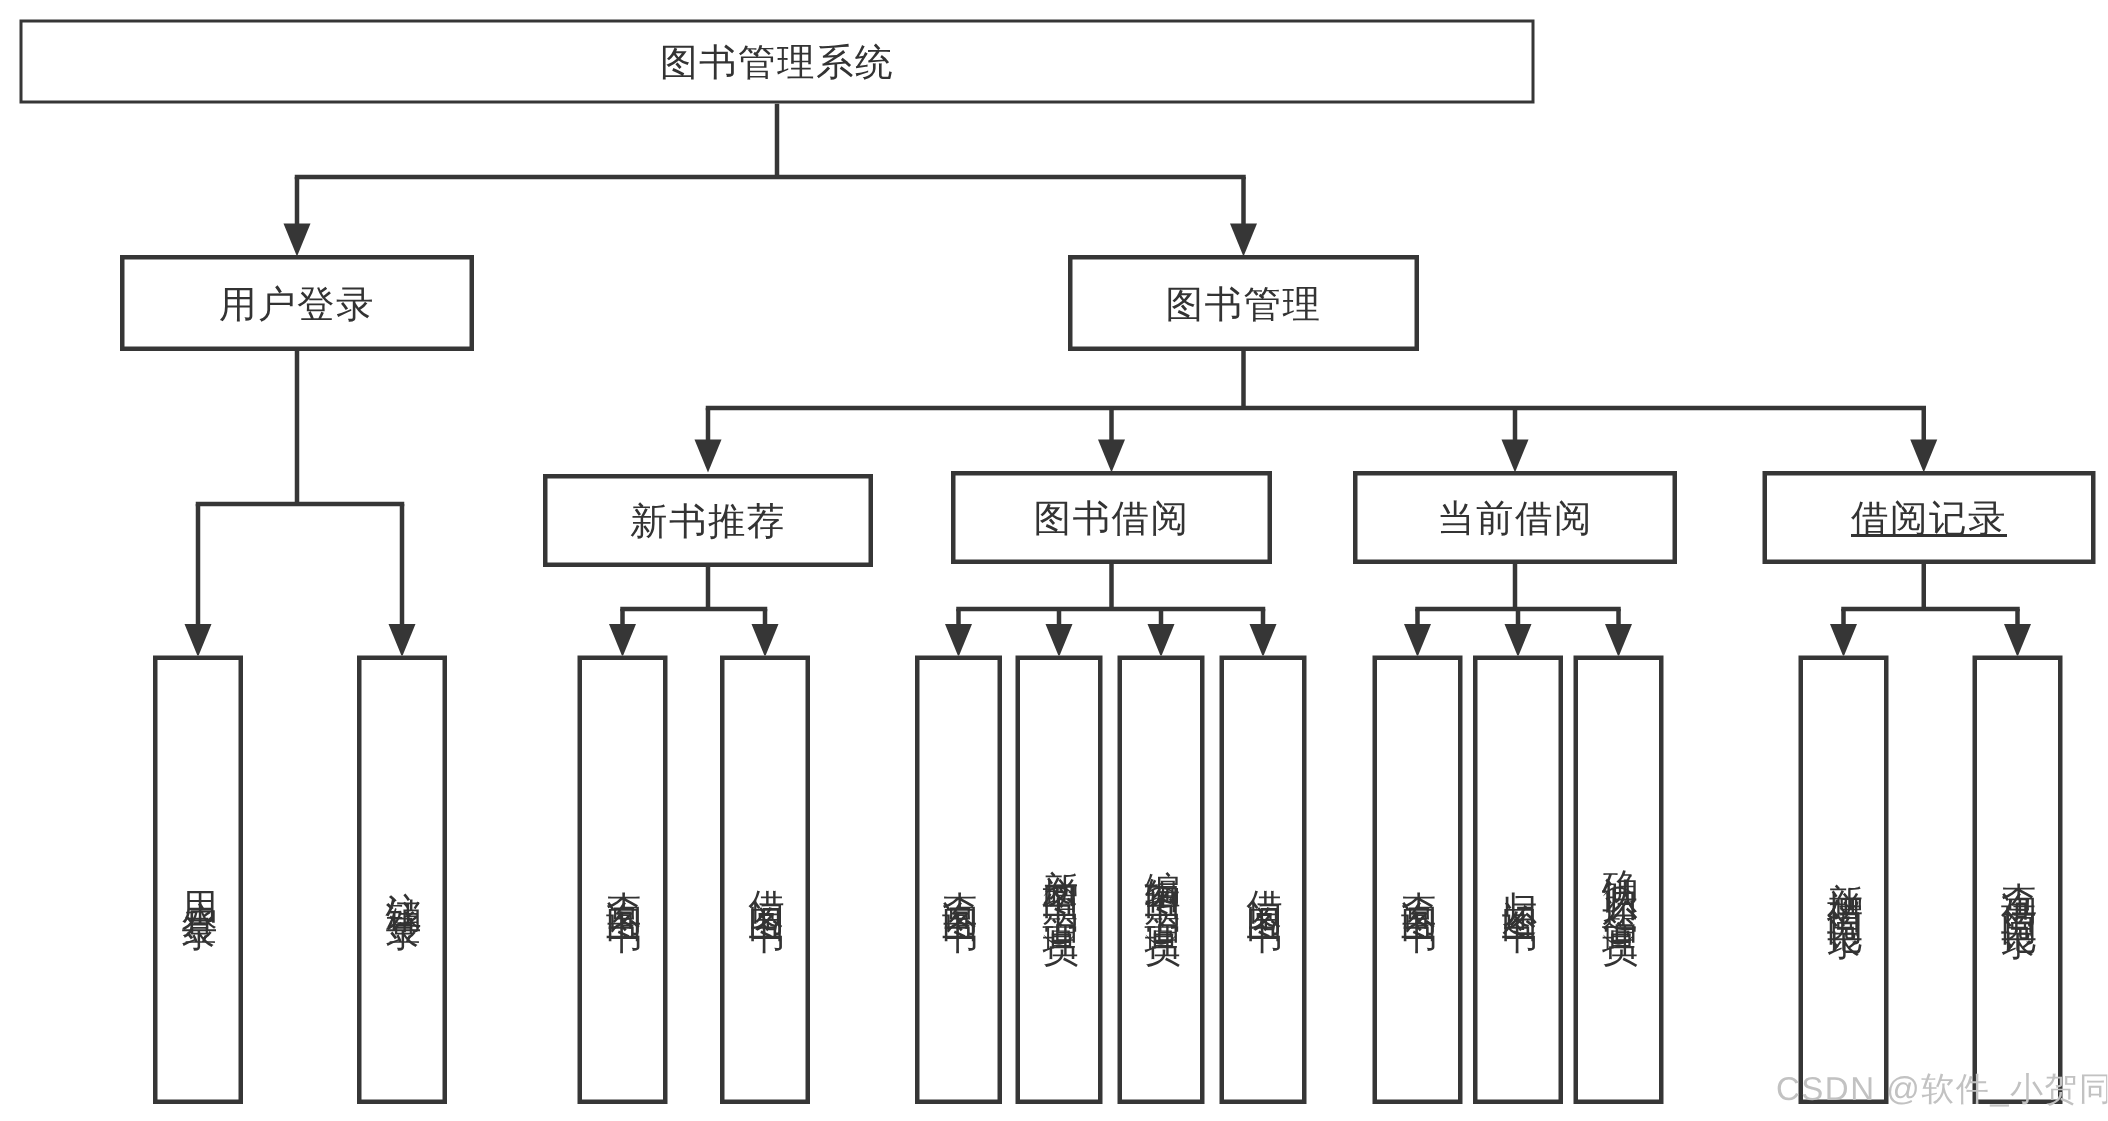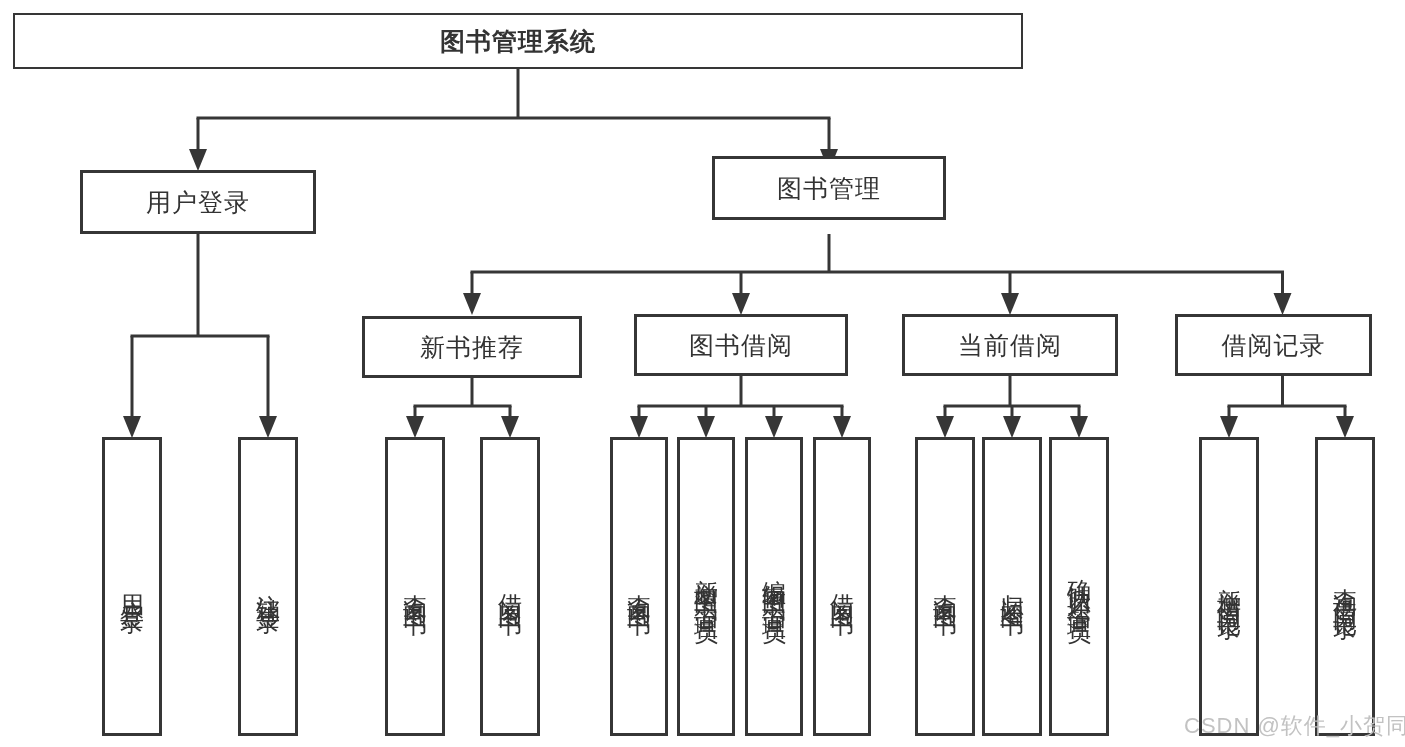--- a/index.html
+++ b/index.html
@@ -25,21 +25,20 @@
     box-sizing: border-box;
     border: 3px solid #363636;
     background: #ffffff;
     display: flex;
     align-items: center;
     justify-content: center;
     color: #333333;
   }
   .node.root {
     border-width: 2px;
-    font-weight: bold;
   }
   .node .lbl {
     white-space: nowrap;
   }
   .node.horizontal .lbl {
     font-size: 25px;
     letter-spacing: 1px;
   }
   .node.vertical .lbl {
     writing-mode: vertical-rl;
@@ -115,33 +114,33 @@
       <line x1="1345" y1="406" x2="1345" y2="417" stroke="#363636" stroke-width="3"></line>
       <polygon points="1336,416 1354,416 1345,438" fill="#363636"></polygon>
     </svg>
   <div id="nodes">
       <div class="node horizontal root" style="left: 13px; top: 13px; width: 1010px; height: 56px;">
         <span class="lbl">图书管理系统</span>
       </div>
       <div class="node horizontal" style="left: 80px; top: 170px; width: 236px; height: 64px;">
         <span class="lbl">用户登录</span>
       </div>
-      <div class="node horizontal" style="left: 712px; top: 156px; width: 234px; height: 64px;">
+      <div class="node horizontal" style="left: 712px; top: 170px; width: 234px; height: 64px;">
         <span class="lbl">图书管理</span>
       </div>
       <div class="node horizontal" style="left: 362px; top: 316px; width: 220px; height: 62px;">
         <span class="lbl">新书推荐</span>
       </div>
       <div class="node horizontal" style="left: 634px; top: 314px; width: 214px; height: 62px; font-family: Liberation Mono, monospace;">
         <span class="lbl">图书借阅</span>
       </div>
       <div class="node horizontal" style="left: 902px; top: 314px; width: 216px; height: 62px;">
         <span class="lbl">当前借阅</span>
       </div>
-      <div class="node horizontal" style="left: 1175px; top: 314px; width: 197px; height: 62px;">
+      <div class="node horizontal" style="left: 1175px; top: 314px; width: 222px; height: 62px; text-decoration: underline;">
         <span class="lbl">借阅记录</span>
       </div>
       <div class="node vertical" style="left: 102px; top: 437px; width: 60px; height: 299px;">
         <span class="lbl">用户登录</span>
       </div>
       <div class="node vertical" style="left: 238px; top: 437px; width: 60px; height: 299px;">
         <span class="lbl">注销登录</span>
       </div>
       <div class="node vertical" style="left: 385px; top: 437px; width: 60px; height: 299px;">
         <span class="lbl">查询图书</span>

